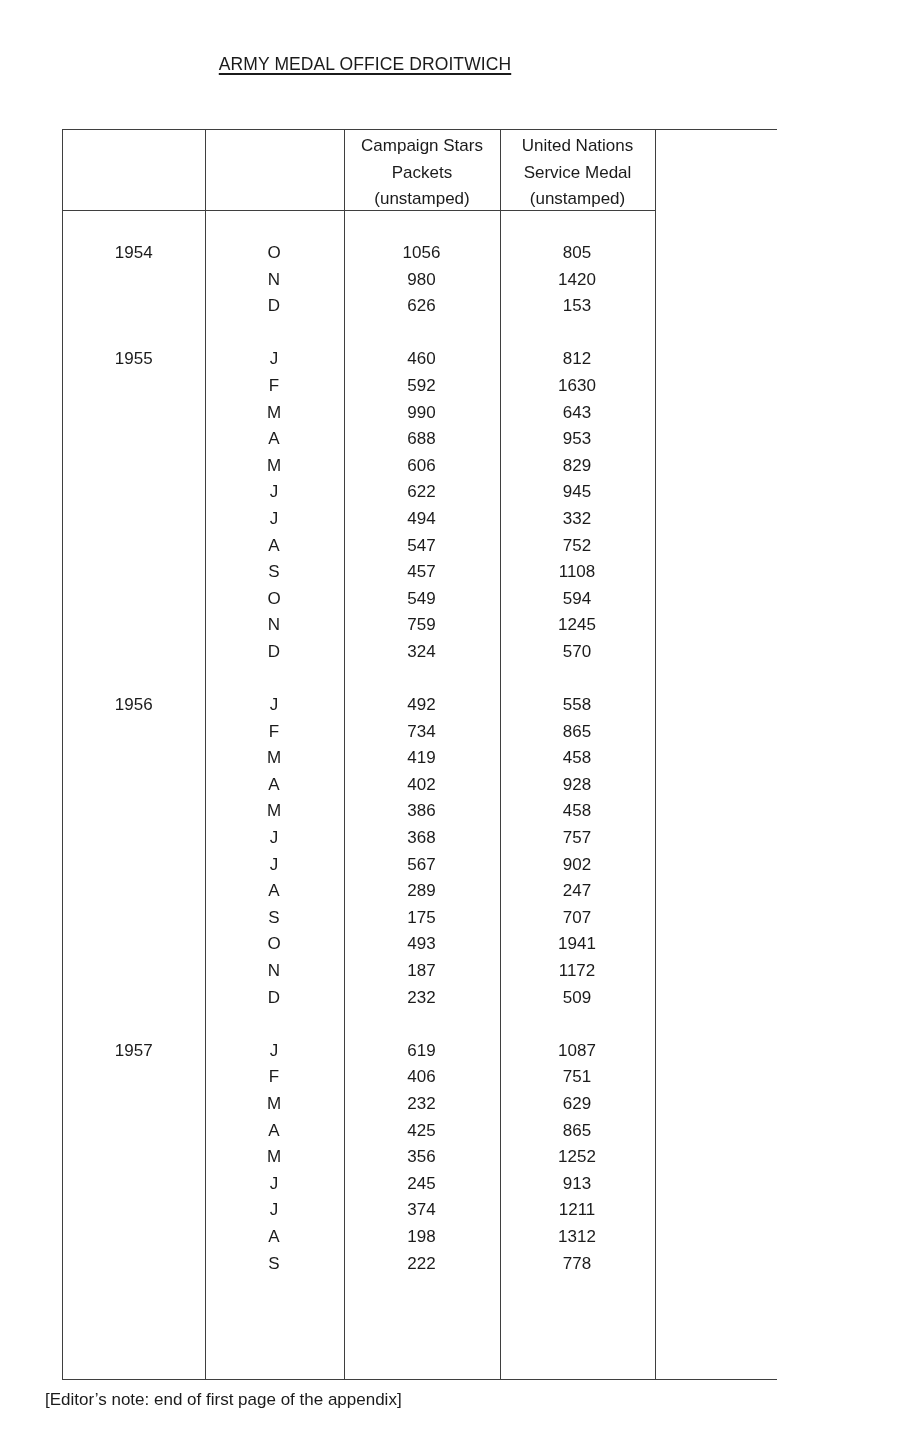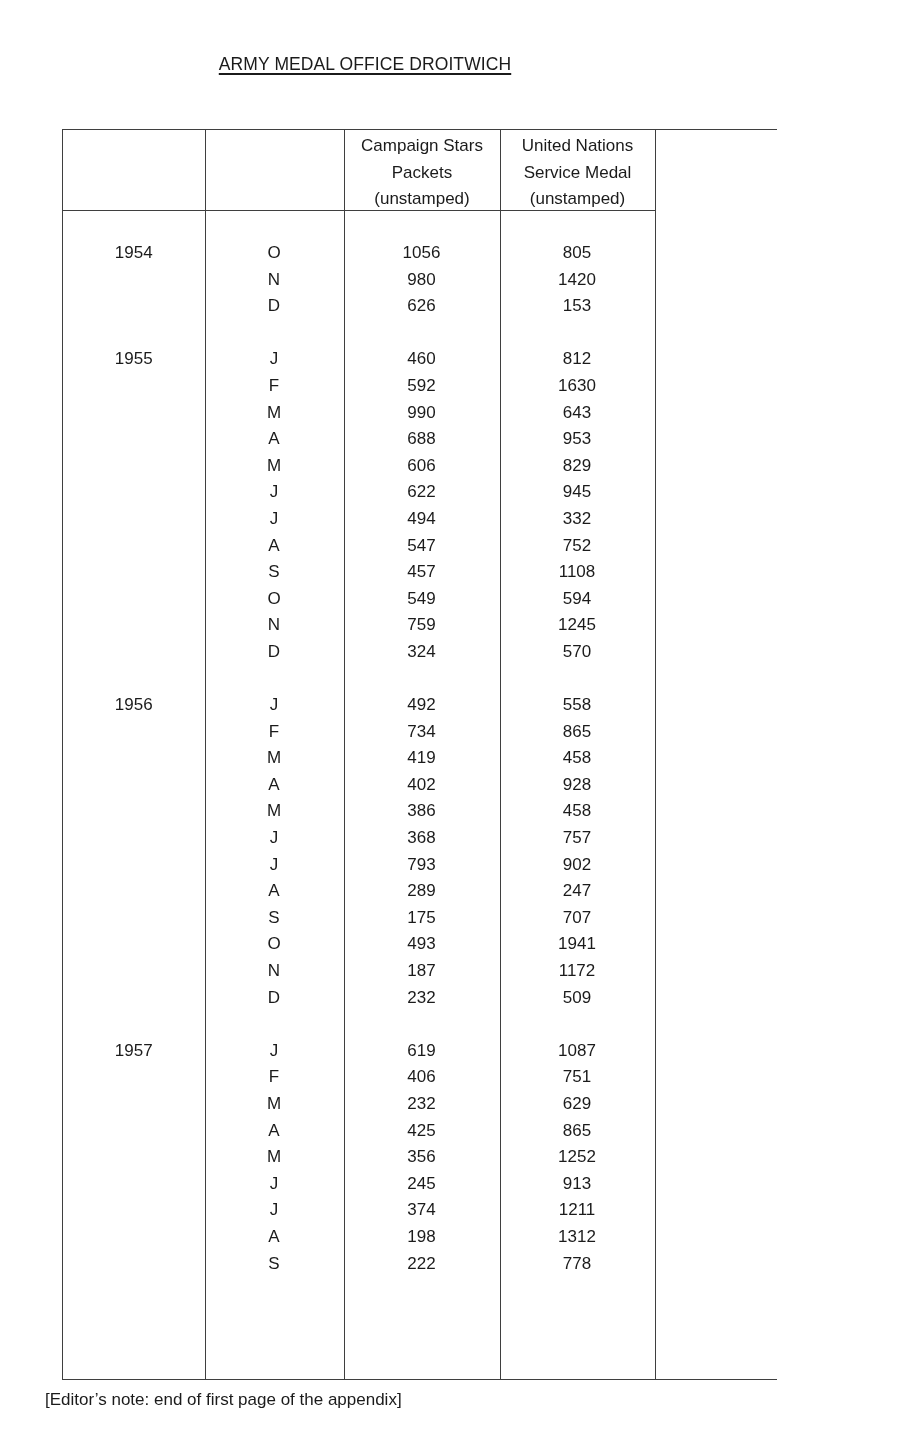--- a/index.html
+++ b/index.html
@@ -285,21 +285,21 @@
         <div class="trow">
           <div class="tcell"></div>
           <div class="tcell">J</div>
           <div class="tcell">368</div>
           <div class="tcell">757</div>
           <div class="tcell"></div>
         </div>
         <div class="trow">
           <div class="tcell"></div>
           <div class="tcell">J</div>
-          <div class="tcell">793</div>
+          <div class="tcell">567</div>
           <div class="tcell">902</div>
           <div class="tcell"></div>
         </div>
         <div class="trow">
           <div class="tcell"></div>
           <div class="tcell">A</div>
           <div class="tcell">289</div>
           <div class="tcell">247</div>
           <div class="tcell"></div>
         </div>

